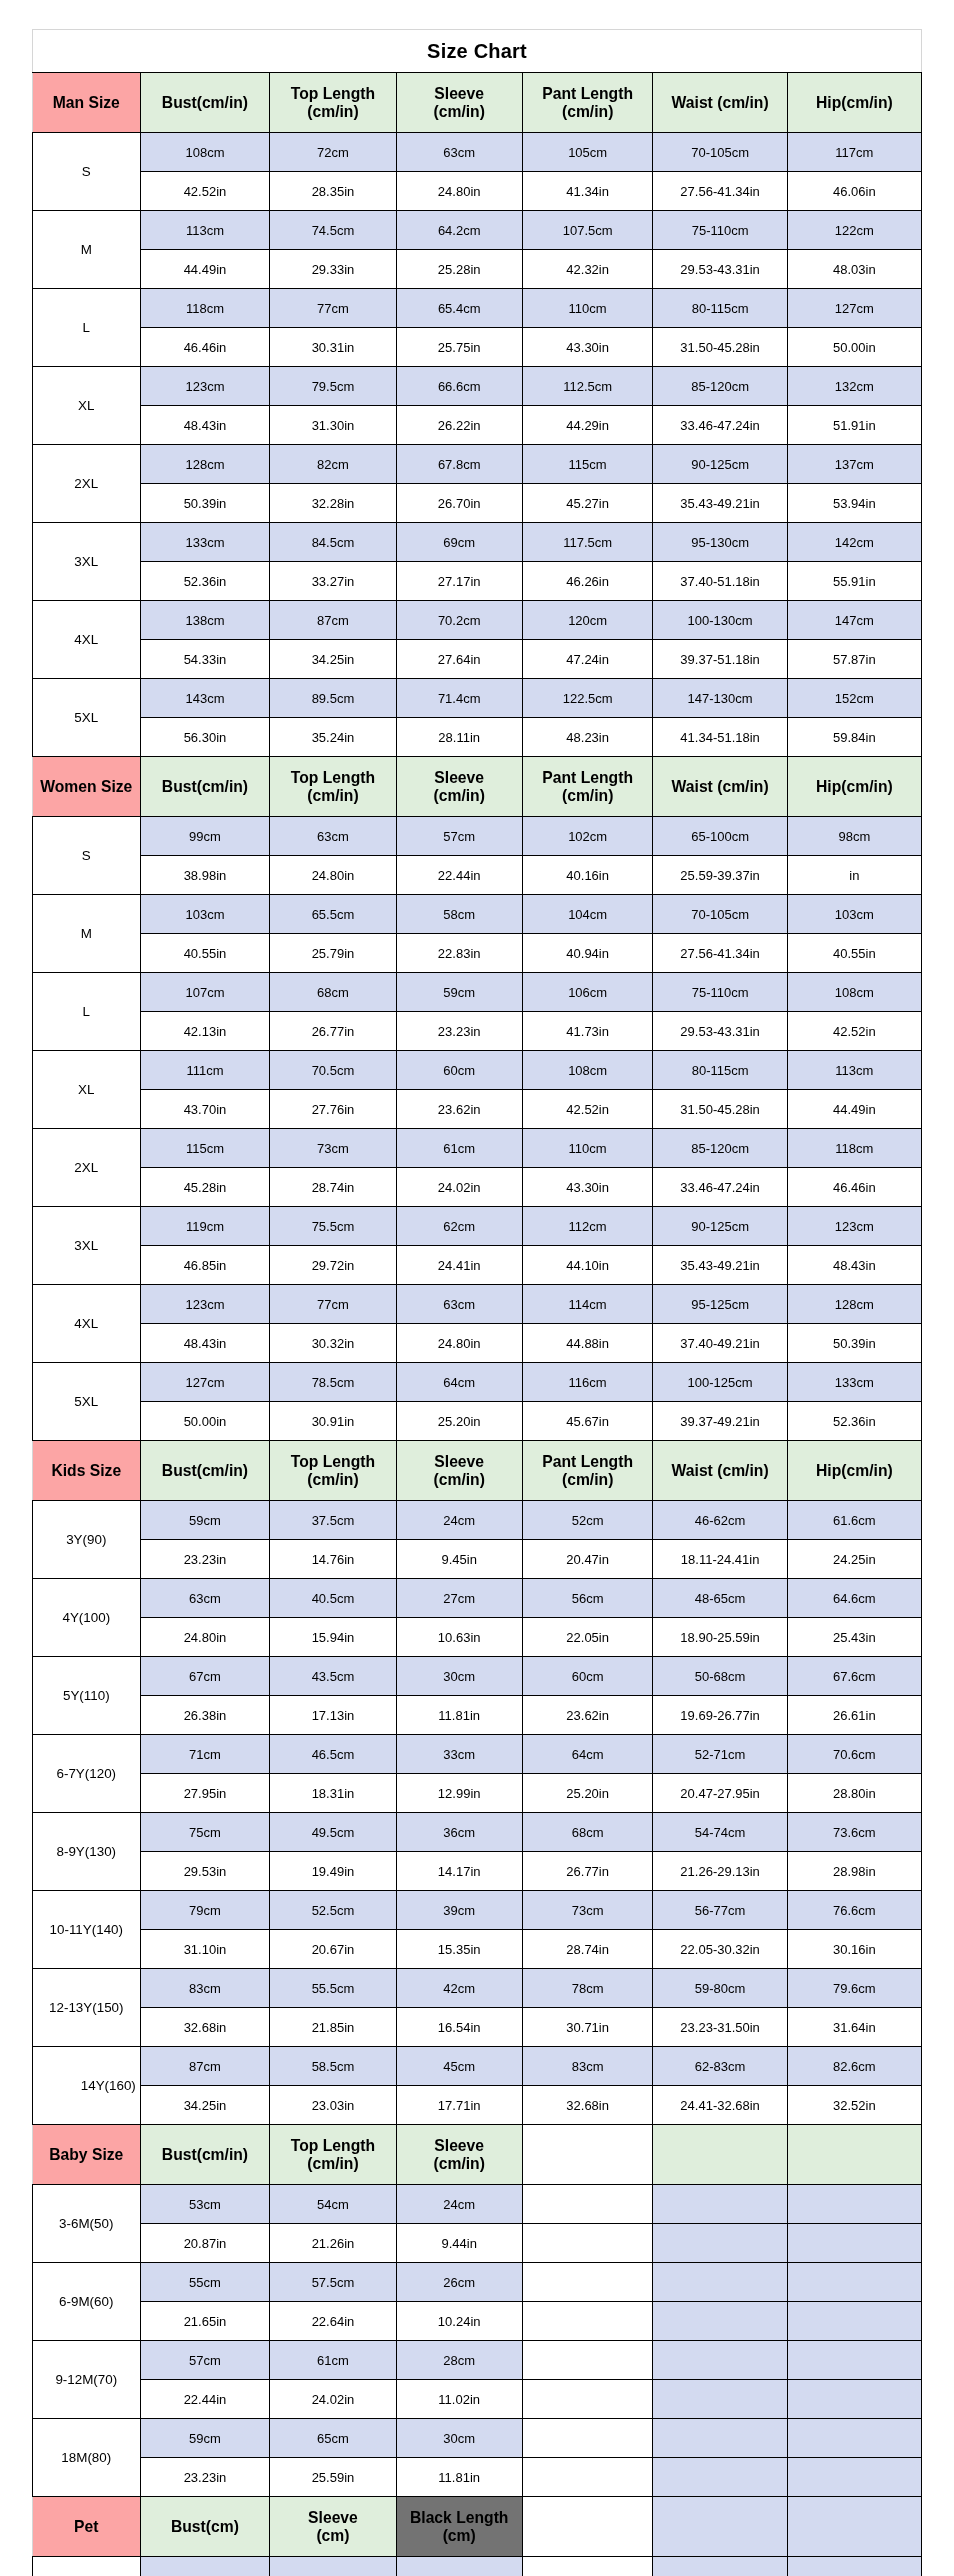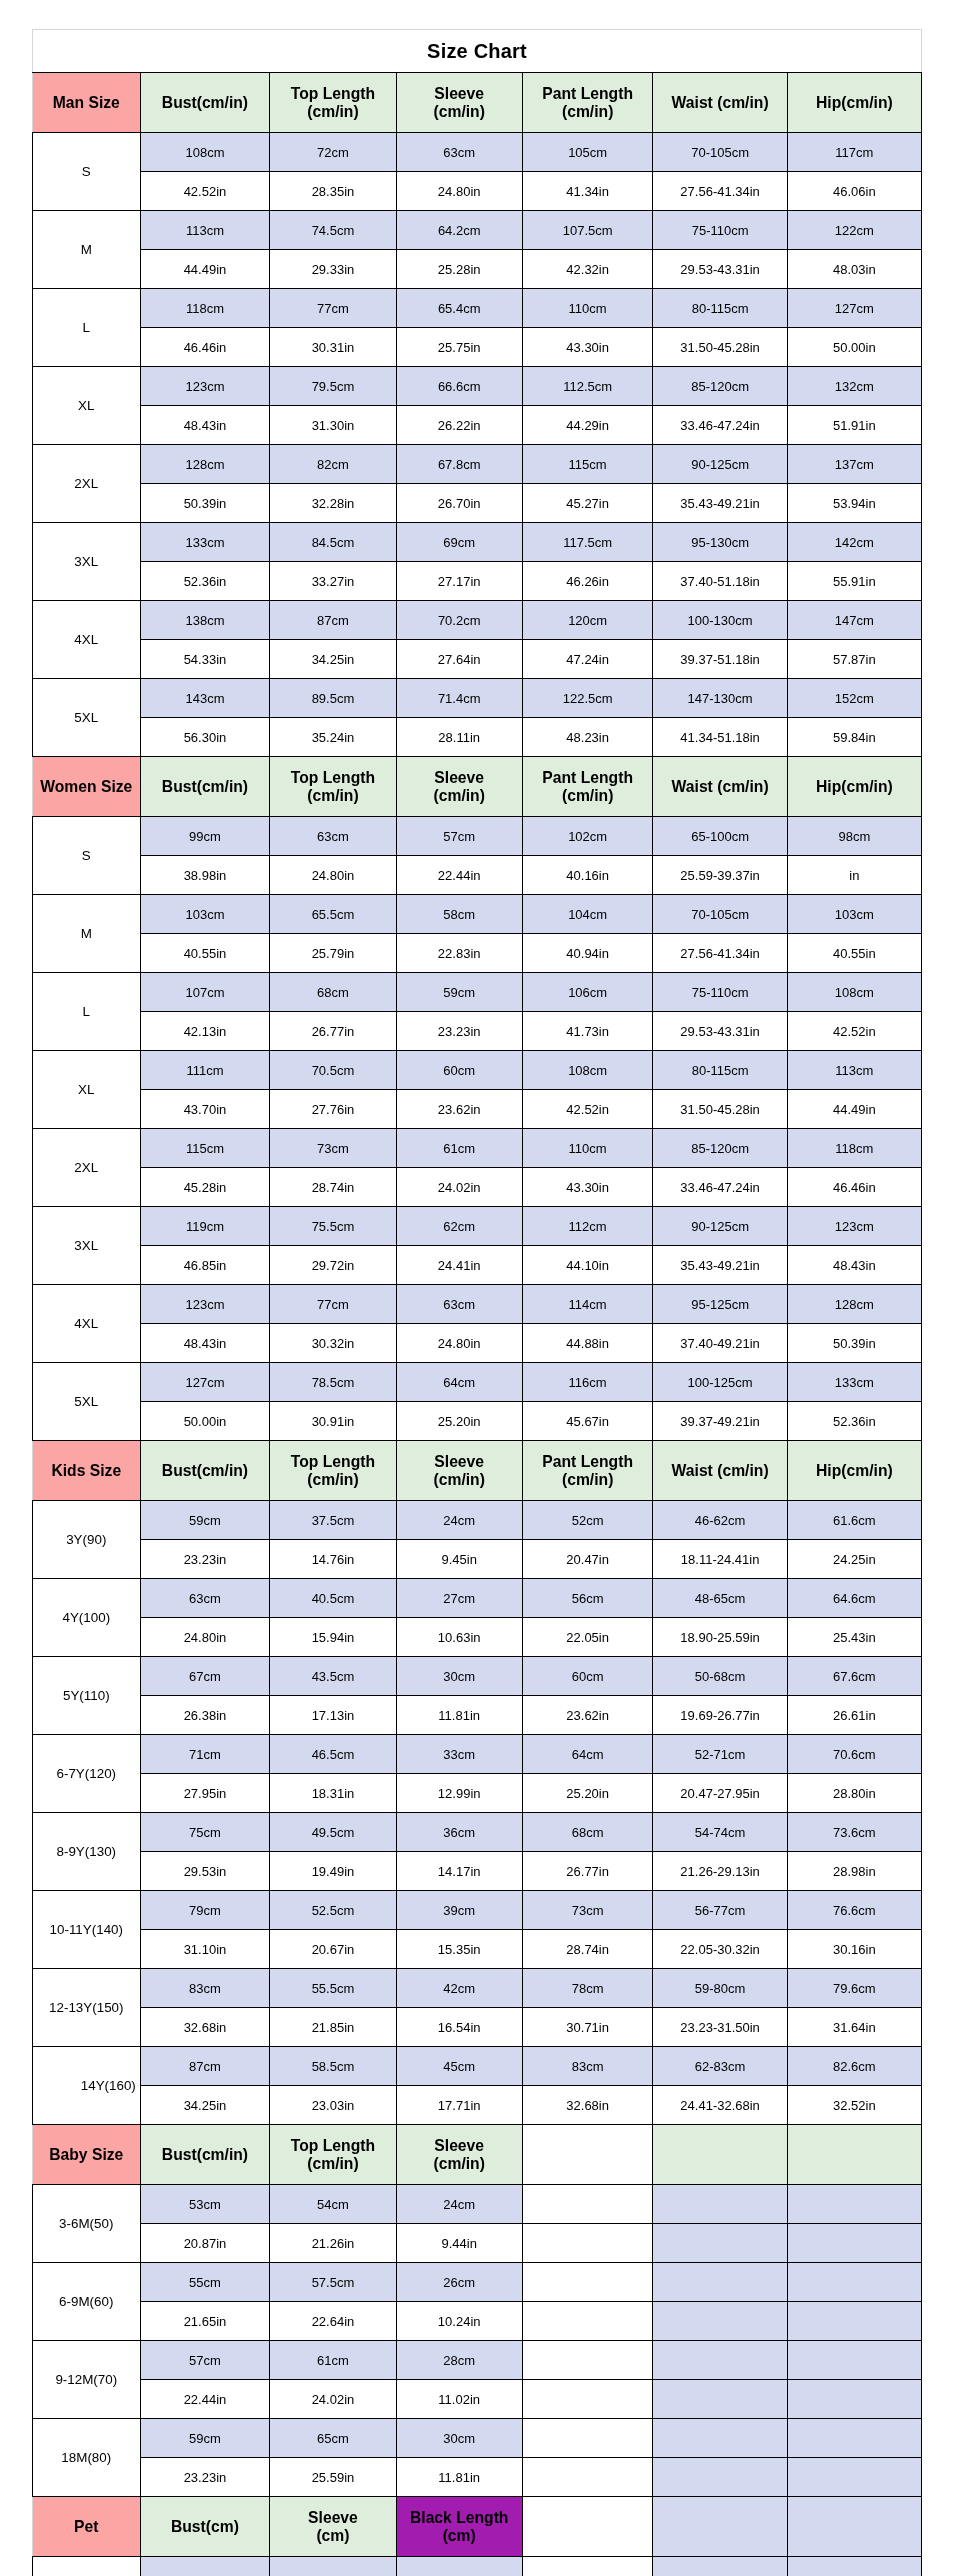--- a/index.html
+++ b/index.html
@@ -55,21 +55,21 @@
     height: 59px;
     line-height: 1.12;
     border-top: 1.9px solid #000;
     border-bottom: 1.9px solid #000;
   }
   .sec-head td.hdr-label {
     background: #fca5a5;
     border-left: 1px solid #d6d6d6;
   }
   .sec-head td.hdr-green { background: #dfeedc; }
-  .sec-head td.hdr-yellow { background: #a21caf; }
+  .sec-head td.hdr-yellow { background: #737373; }
   .sec-head td.hdr-white { background: #ffffff; }
   .sec-head td.hdr-blue  { background: #d3daf0; }
 
   
   td.sz {
     font-size: 13.4px;
     background: #ffffff;
     border-left: 1px solid #d6d6d6;
   }
   td.cm {

